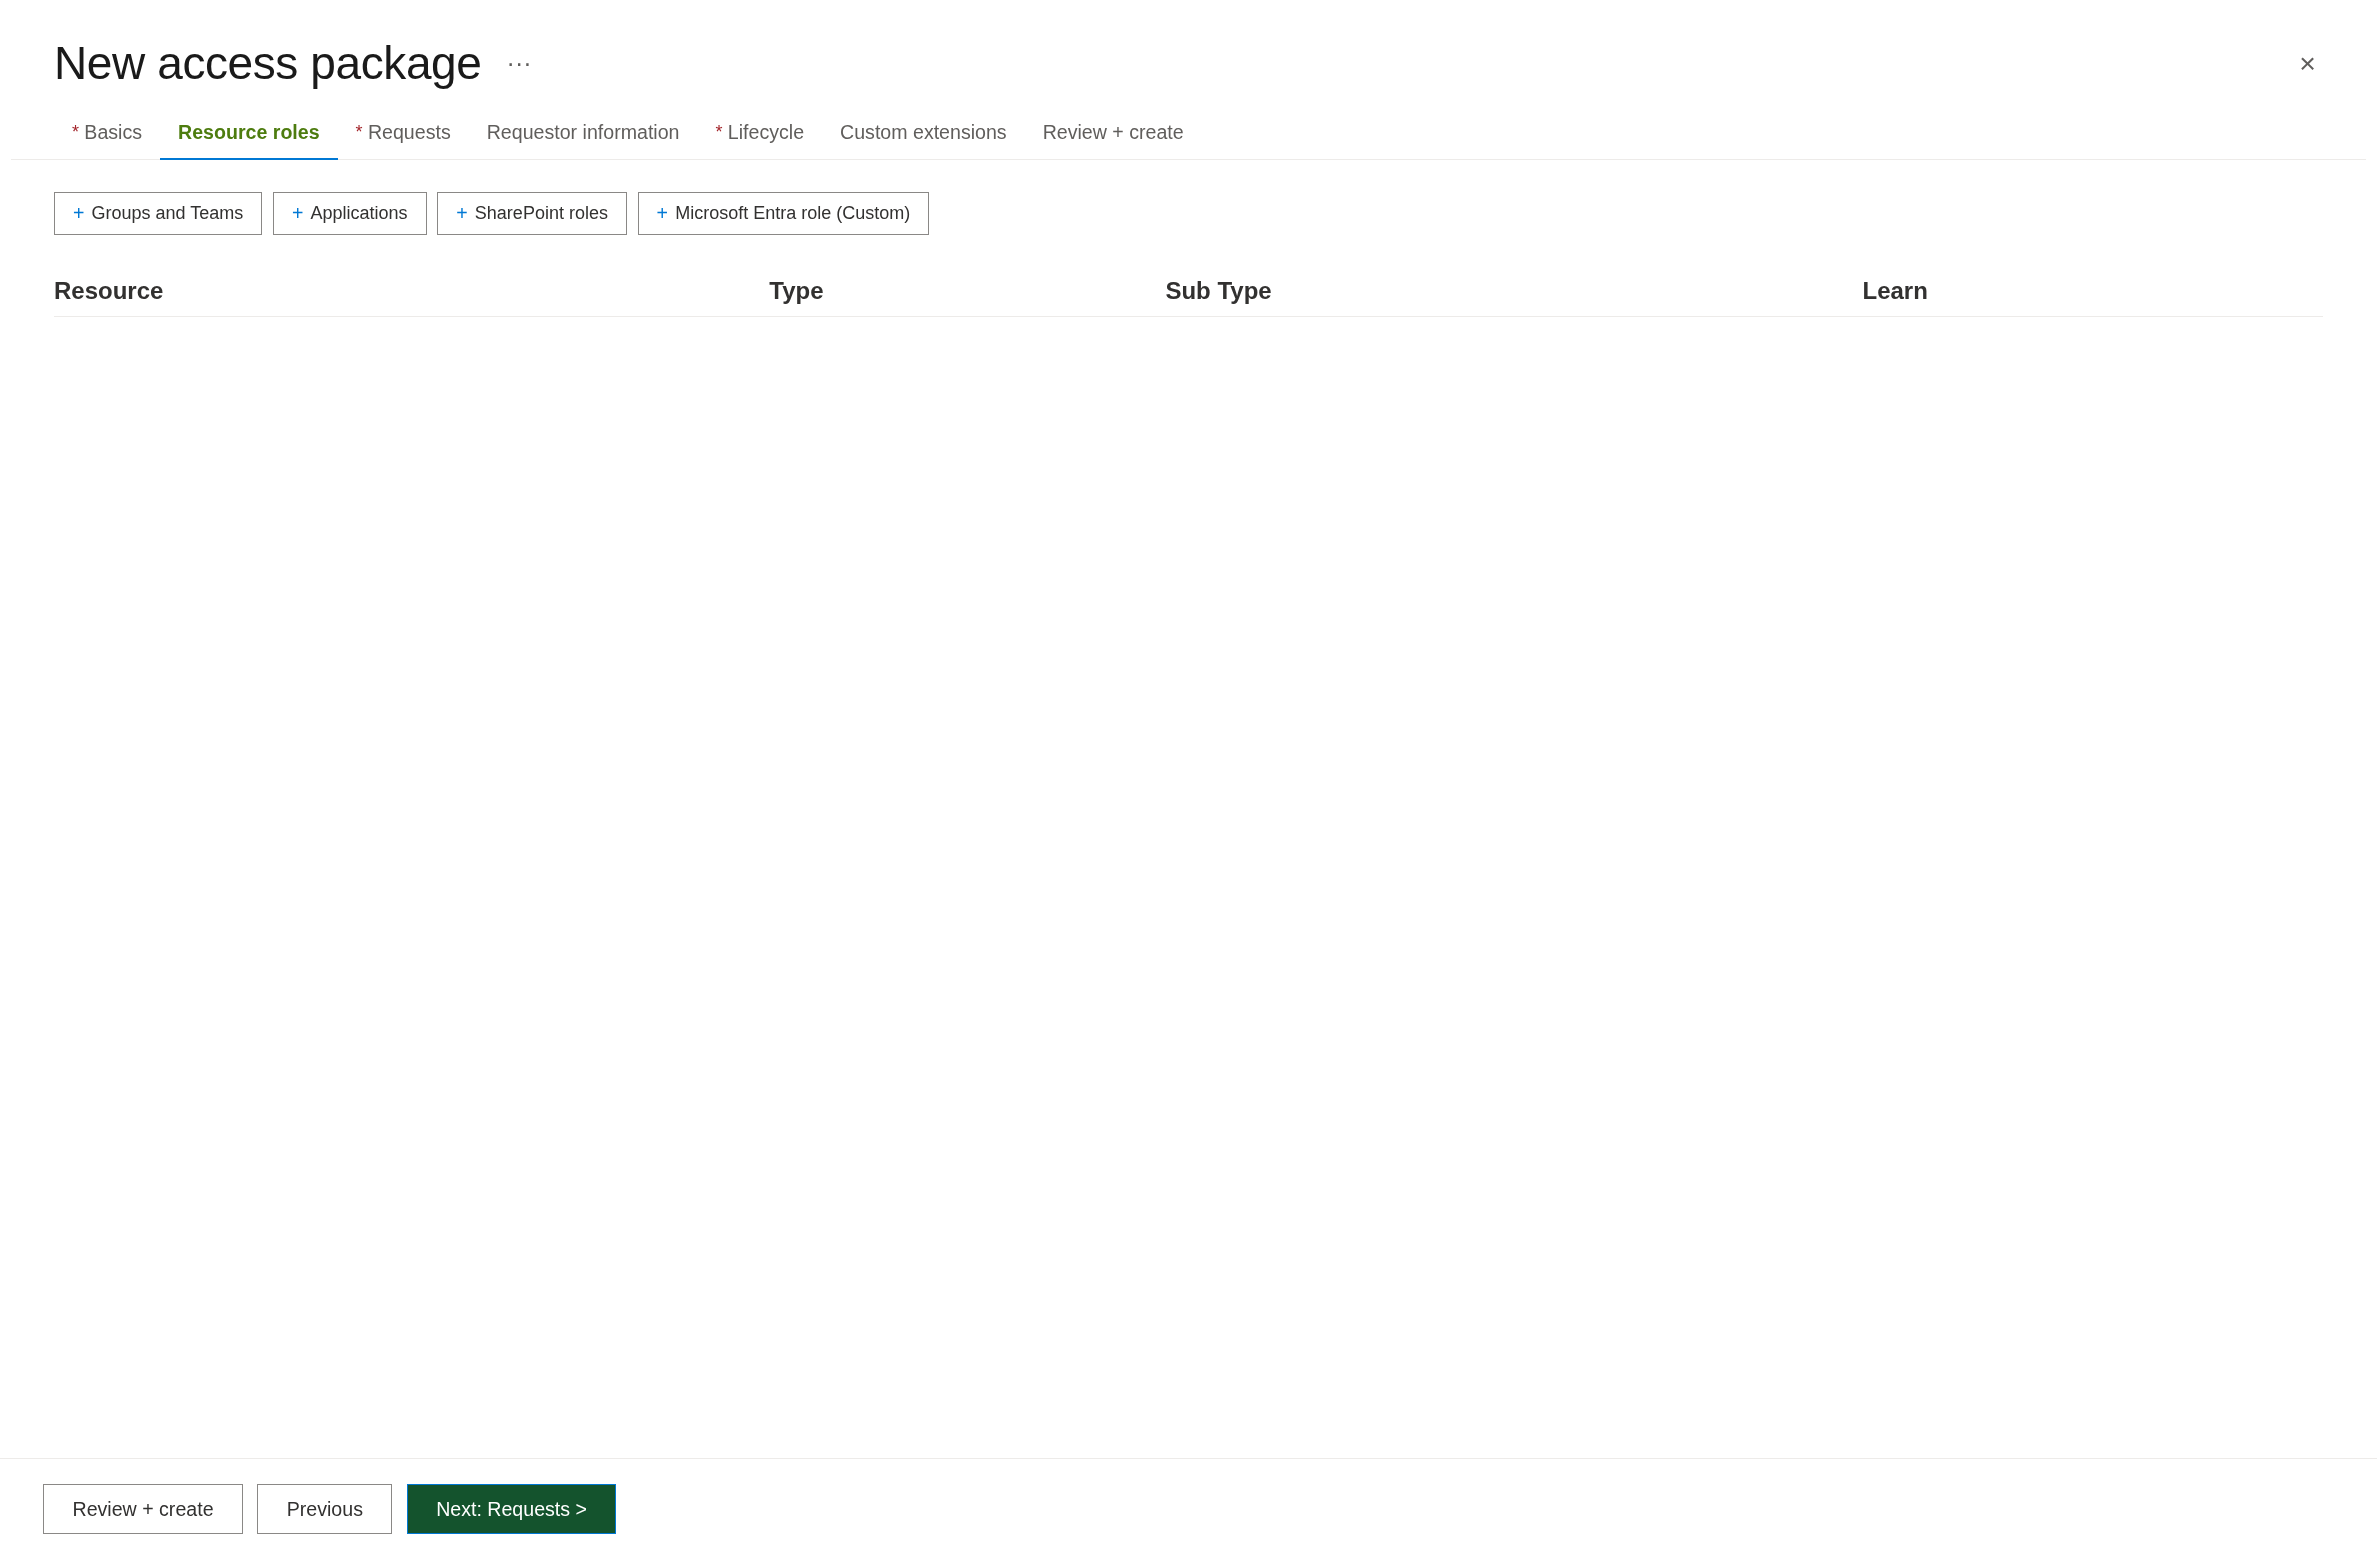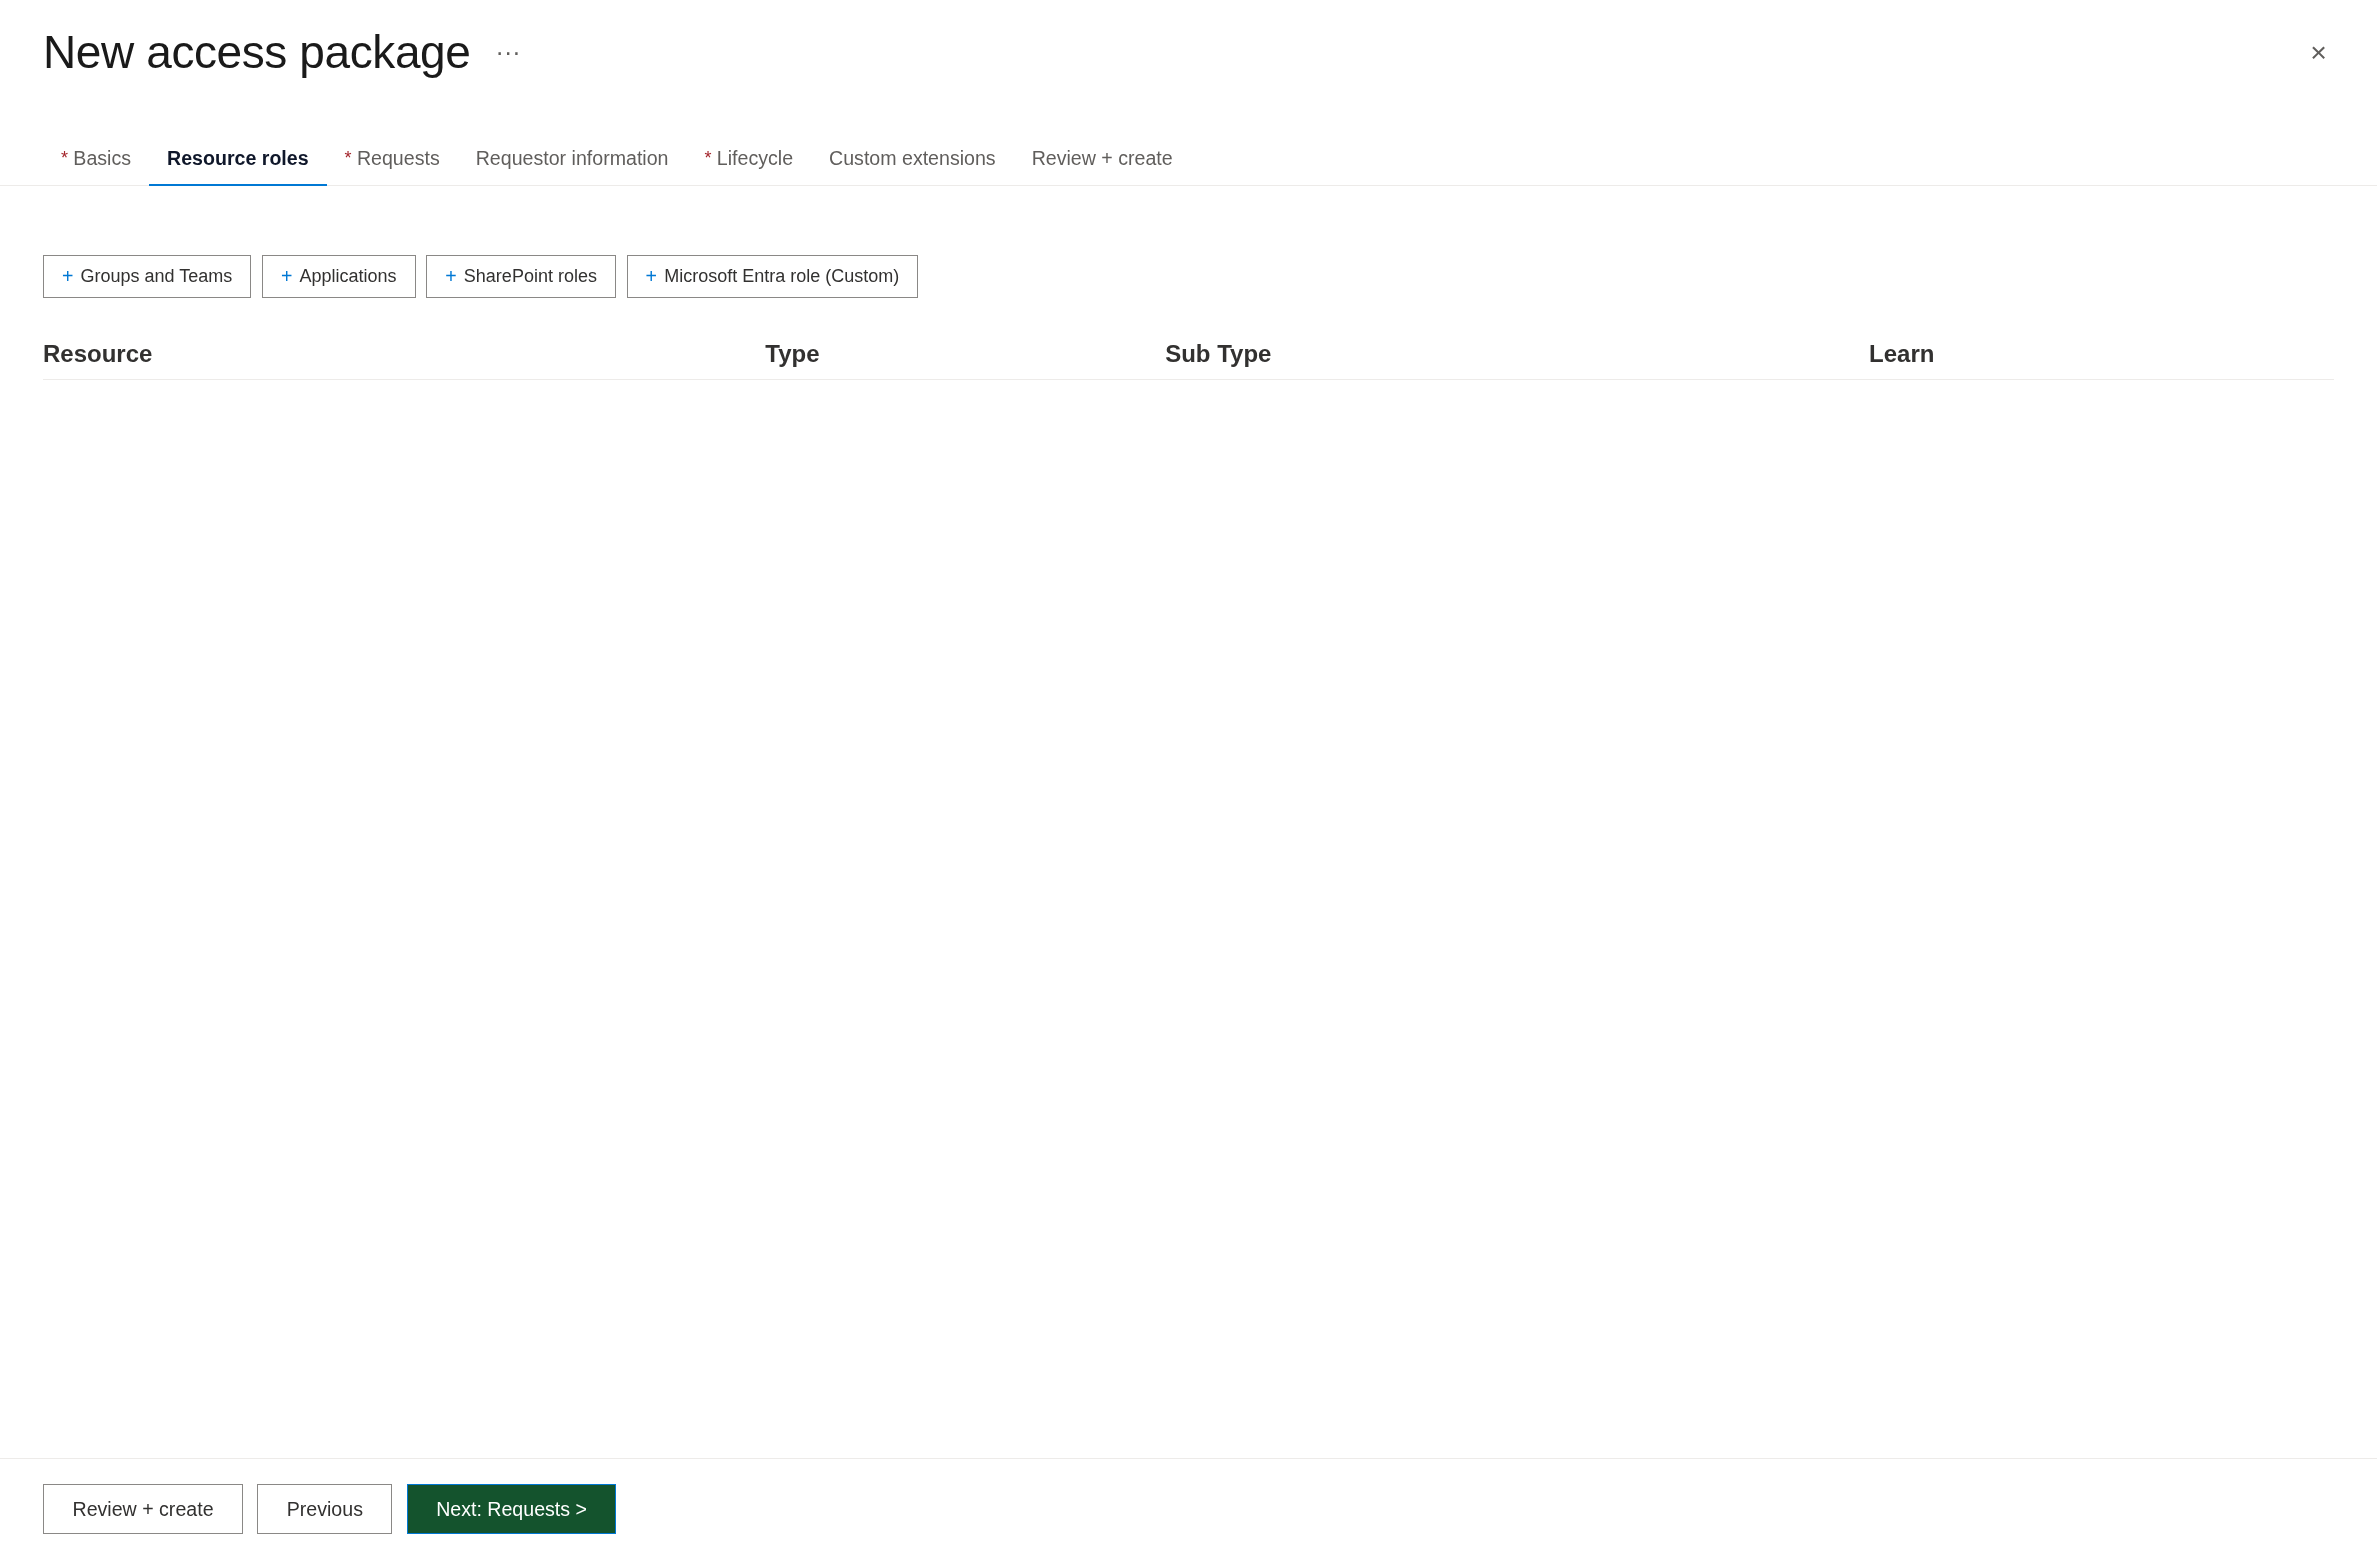--- a/index.html
+++ b/index.html
@@ -17,22 +17,21 @@
       height: 1559px;
       overflow: hidden;
       position: relative;
     }
 
     .page-container {
       width: 100%;
       height: 100%;
       display: flex;
       flex-direction: column;
-      padding: 0;
-      gap: 37px;
+      padding: 11px;
     }
 
     
     .header {
       display: flex;
       align-items: center;
       justify-content: space-between;
       padding: 25px 43px 18px 43px;
     }
 
@@ -85,21 +84,21 @@
       border-bottom: 2.7px solid transparent;
       white-space: nowrap;
       text-decoration: none;
       display: flex;
       align-items: center;
       gap: 5.3px;
       margin-bottom: -0.9px;
     }
 
     .tab.active {
-      color: #0f172a;
+      color: #4d7c0f;
       border-bottom: 2.7px solid #0078d4;
       font-weight: 600;
     }
 
     .tab .required-star {
       color: #a4262c;
       font-size: 18px;
     }
 
     

